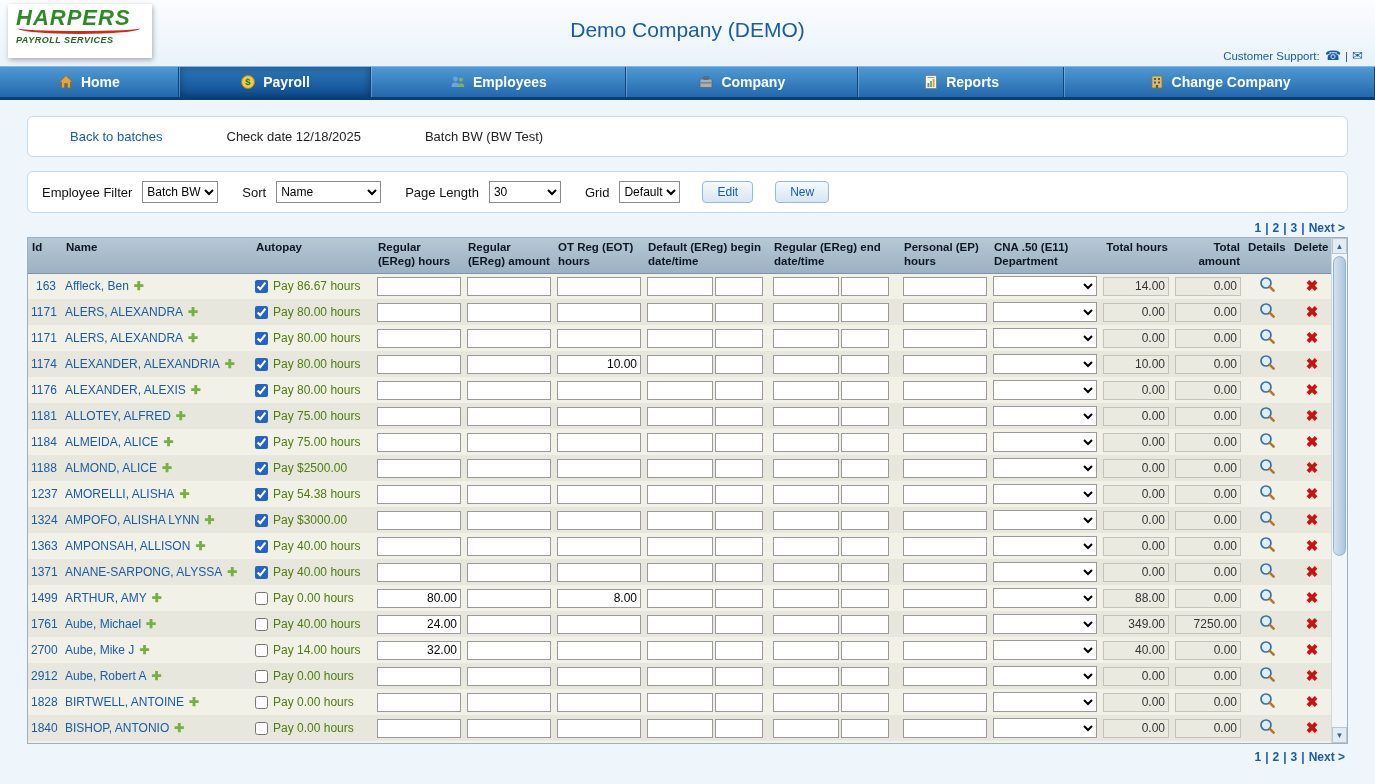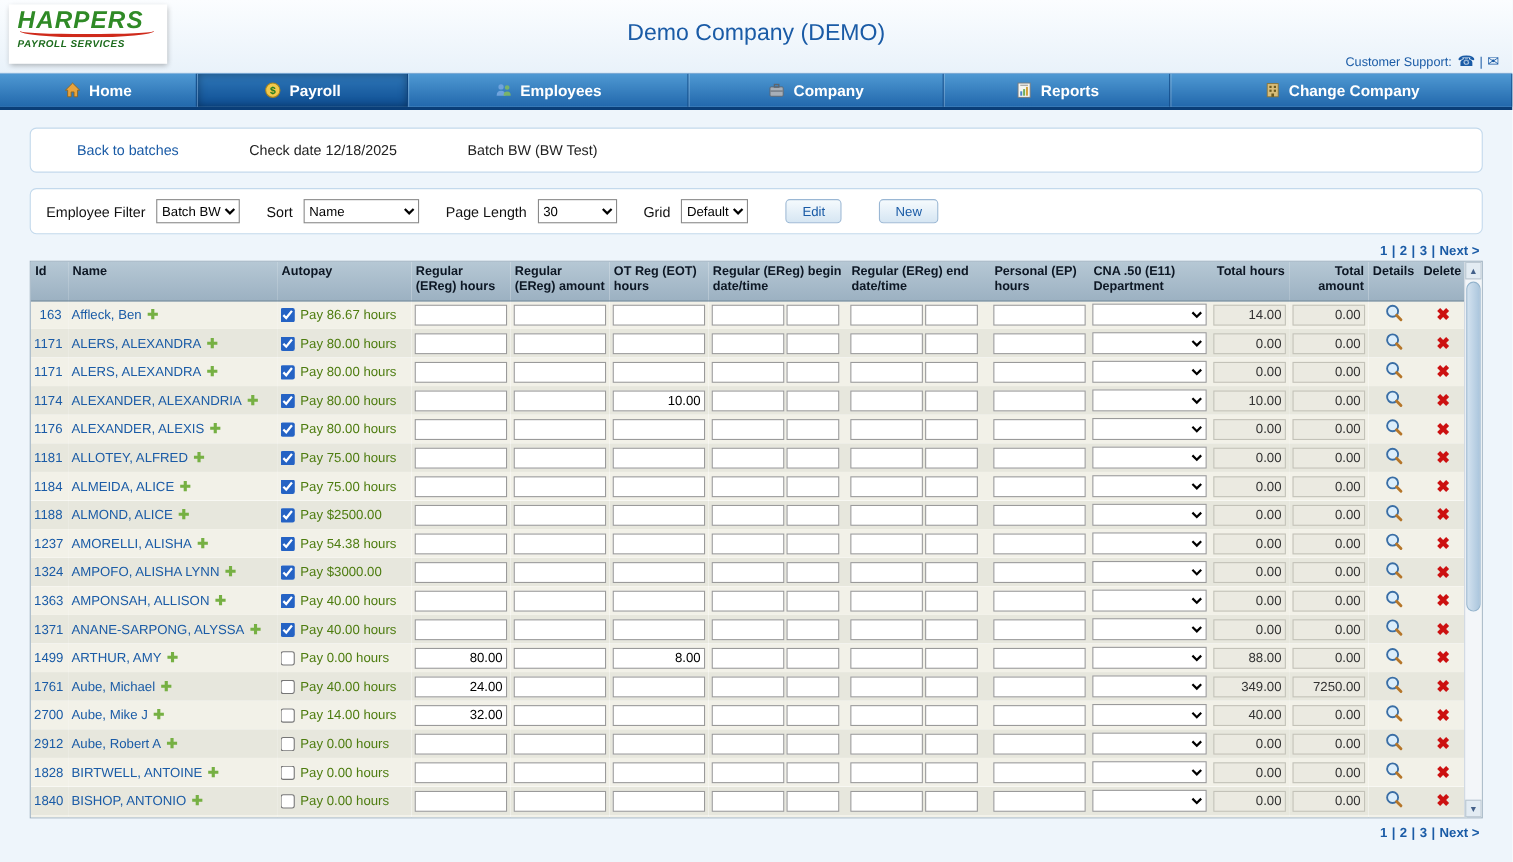--- a/index.html
+++ b/index.html
@@ -43,21 +43,21 @@
   .box { margin:14px 27px 0; background:#fff; border:1px solid #c3d9ec; border-radius:6px;
          padding:12px 14px; display:flex; align-items:center; font-size:13px; }
   .box.breadcrumb { margin-top:16px; gap:0; }
   .bc-link { color:#1a5ba6; margin-left:28px; cursor:pointer; }
   .bc-text { margin-left:64px; color:#222; }
   .filter-bar { gap:10px; padding:9px 14px; }
   .filter-bar label { margin-left:14px; color:#111; }
   .filter-bar label:first-child { margin-left:0; }
   .filter-bar select { font:12px "Liberation Sans",sans-serif; height:22px; border:1px solid #8a8a8a; background:#fff; }
   .btn { font:12px "Liberation Sans",sans-serif; color:#1a5ba6; background:linear-gradient(#f5fafd,#d6e6f3);
-         border:1px solid #9ab7d4; border-radius:4px; padding:3px 14px; margin-left:24px; cursor:pointer; }
+         border:1px solid #9ab7d4; border-radius:4px; padding:3px 14px; margin-left:12px; cursor:pointer; }
 
   
   .pager { margin:8px 30px 0; text-align:right; font-size:12px; font-weight:bold; color:#1a5ba6; }
   .pager a { color:#1a5ba6; cursor:pointer; }
   .pager .sep { margin:0 4px; }
   .pager.bottom { margin-top:6px; }
 
   
   .table-wrap { margin:2px 27px 0; position:relative; height:507px; overflow:hidden;
                 background:#fff; border:1px solid #9cb0c0; }
@@ -214,21 +214,21 @@
         <col class="c-del">
     </colgroup>
     <thead>
       <tr>
         <th>Id</th>
         <th>Name</th>
         <th>Autopay</th>
         <th>Regular (EReg) hours</th>
         <th>Regular (EReg) amount</th>
         <th>OT Reg (EOT) hours</th>
-        <th>Regular (EReg) begin date/time</th>
+        <th>Default (EReg) begin date/time</th>
         <th>Regular (EReg) end date/time</th>
         <th>Personal (EP) hours</th>
         <th>CNA .50 (E11) Department</th>
         <th class="r">Total hours</th>
         <th class="r">Total amount</th>
         <th>Details</th>
         <th>Delete</th>
       </tr>
     </thead>
     <tbody>

